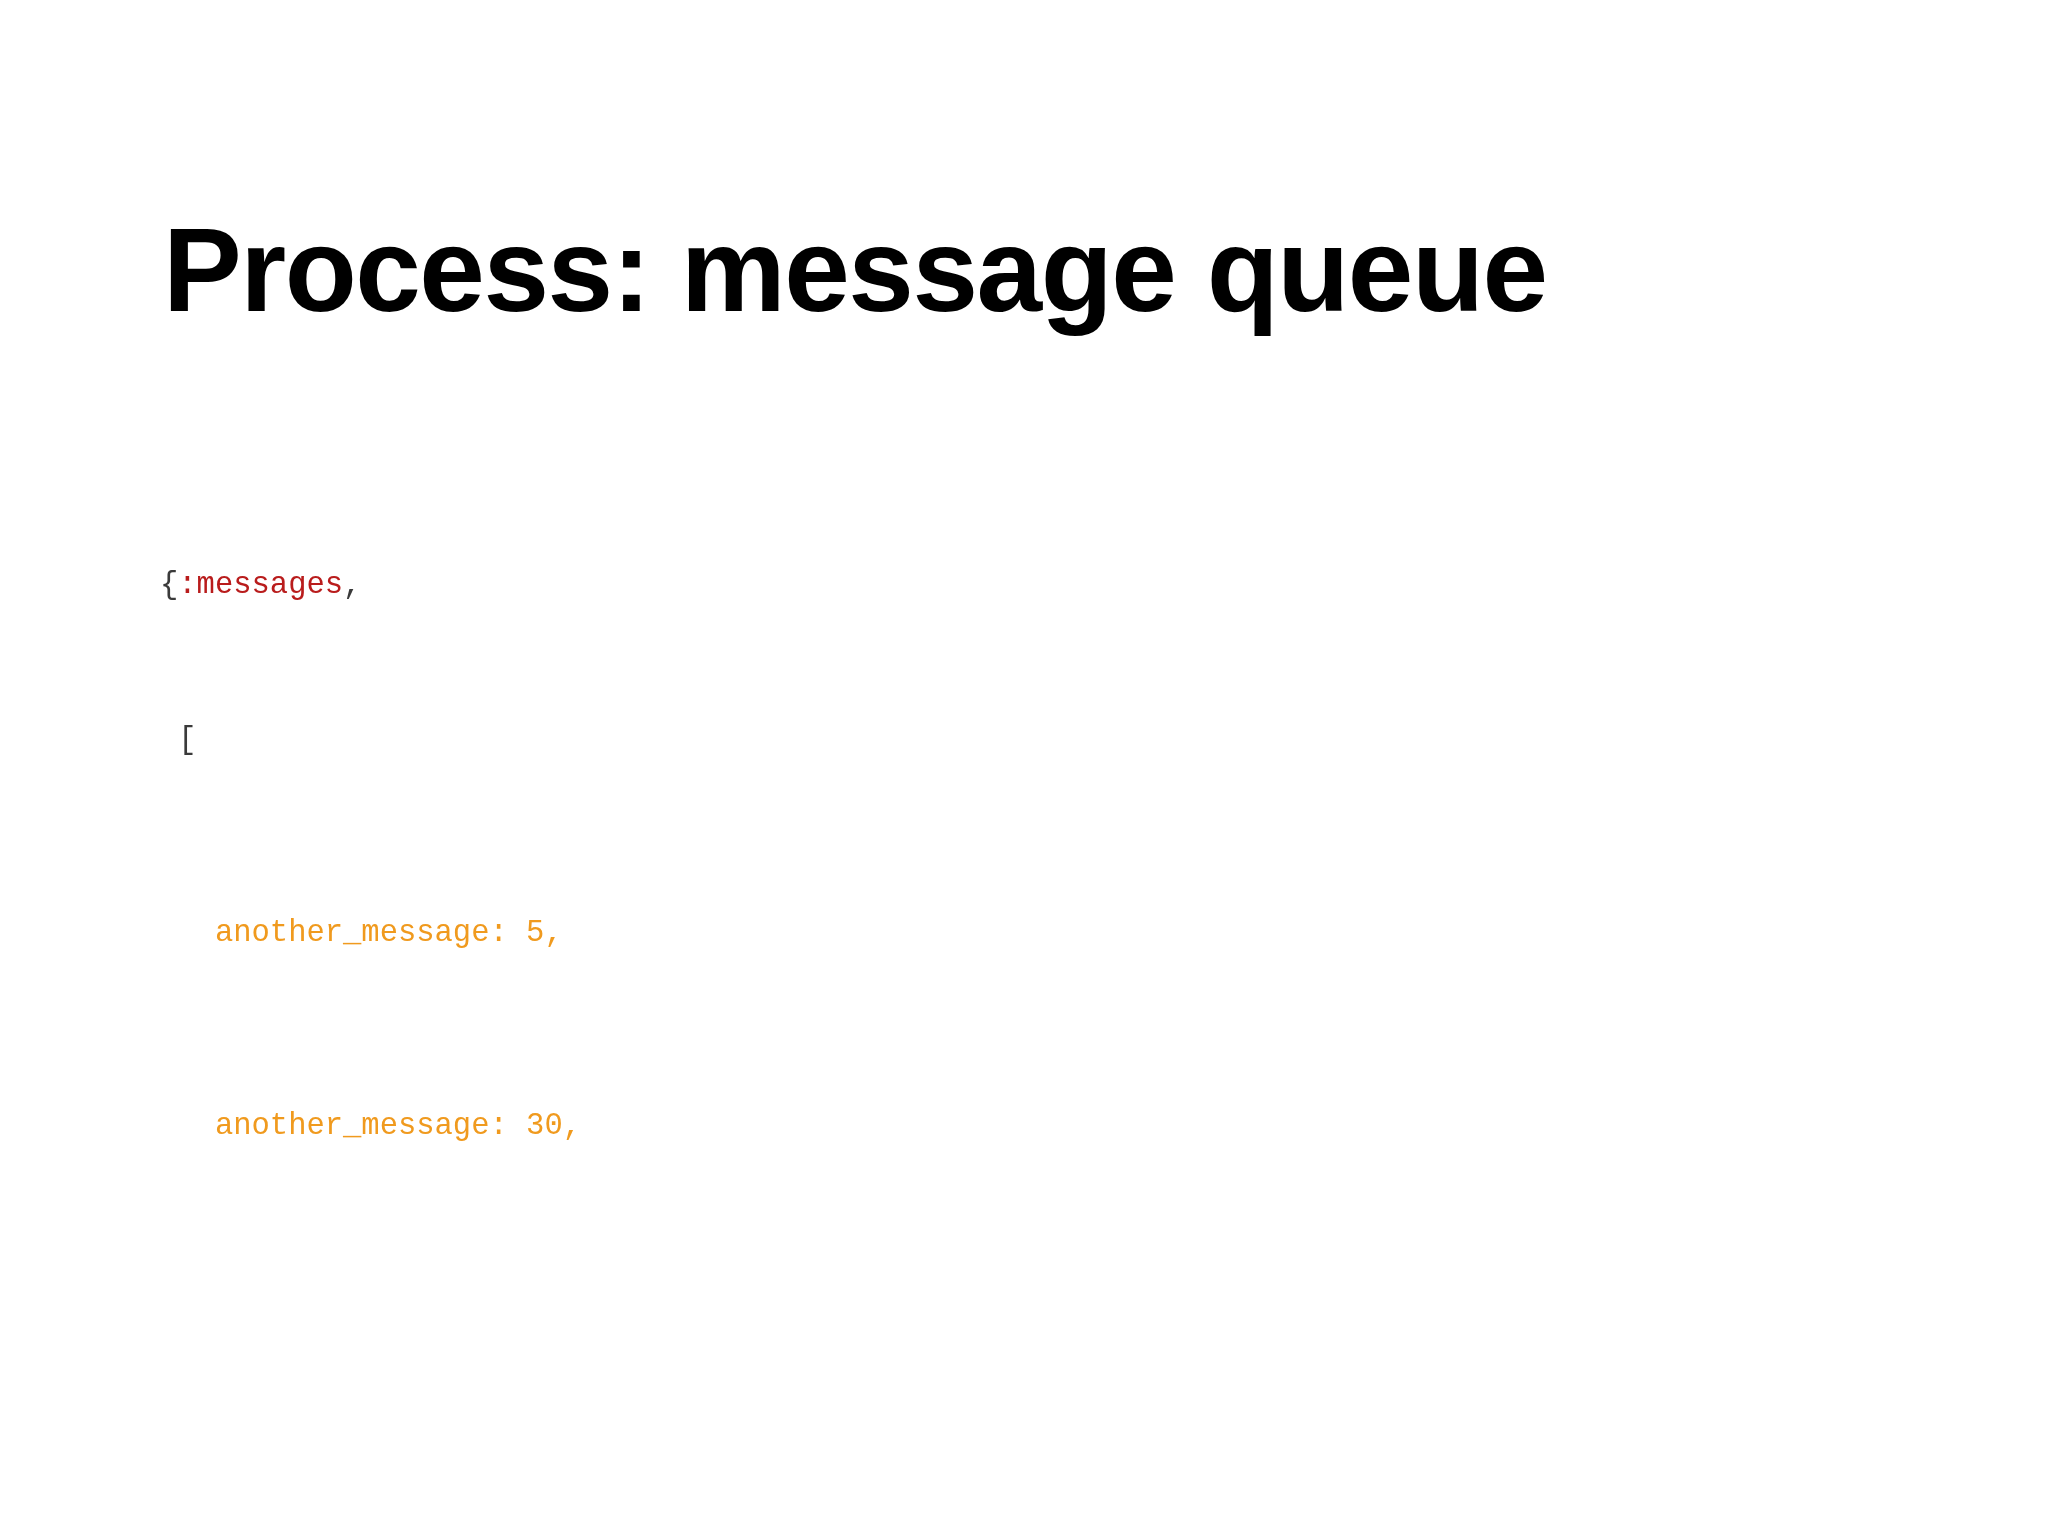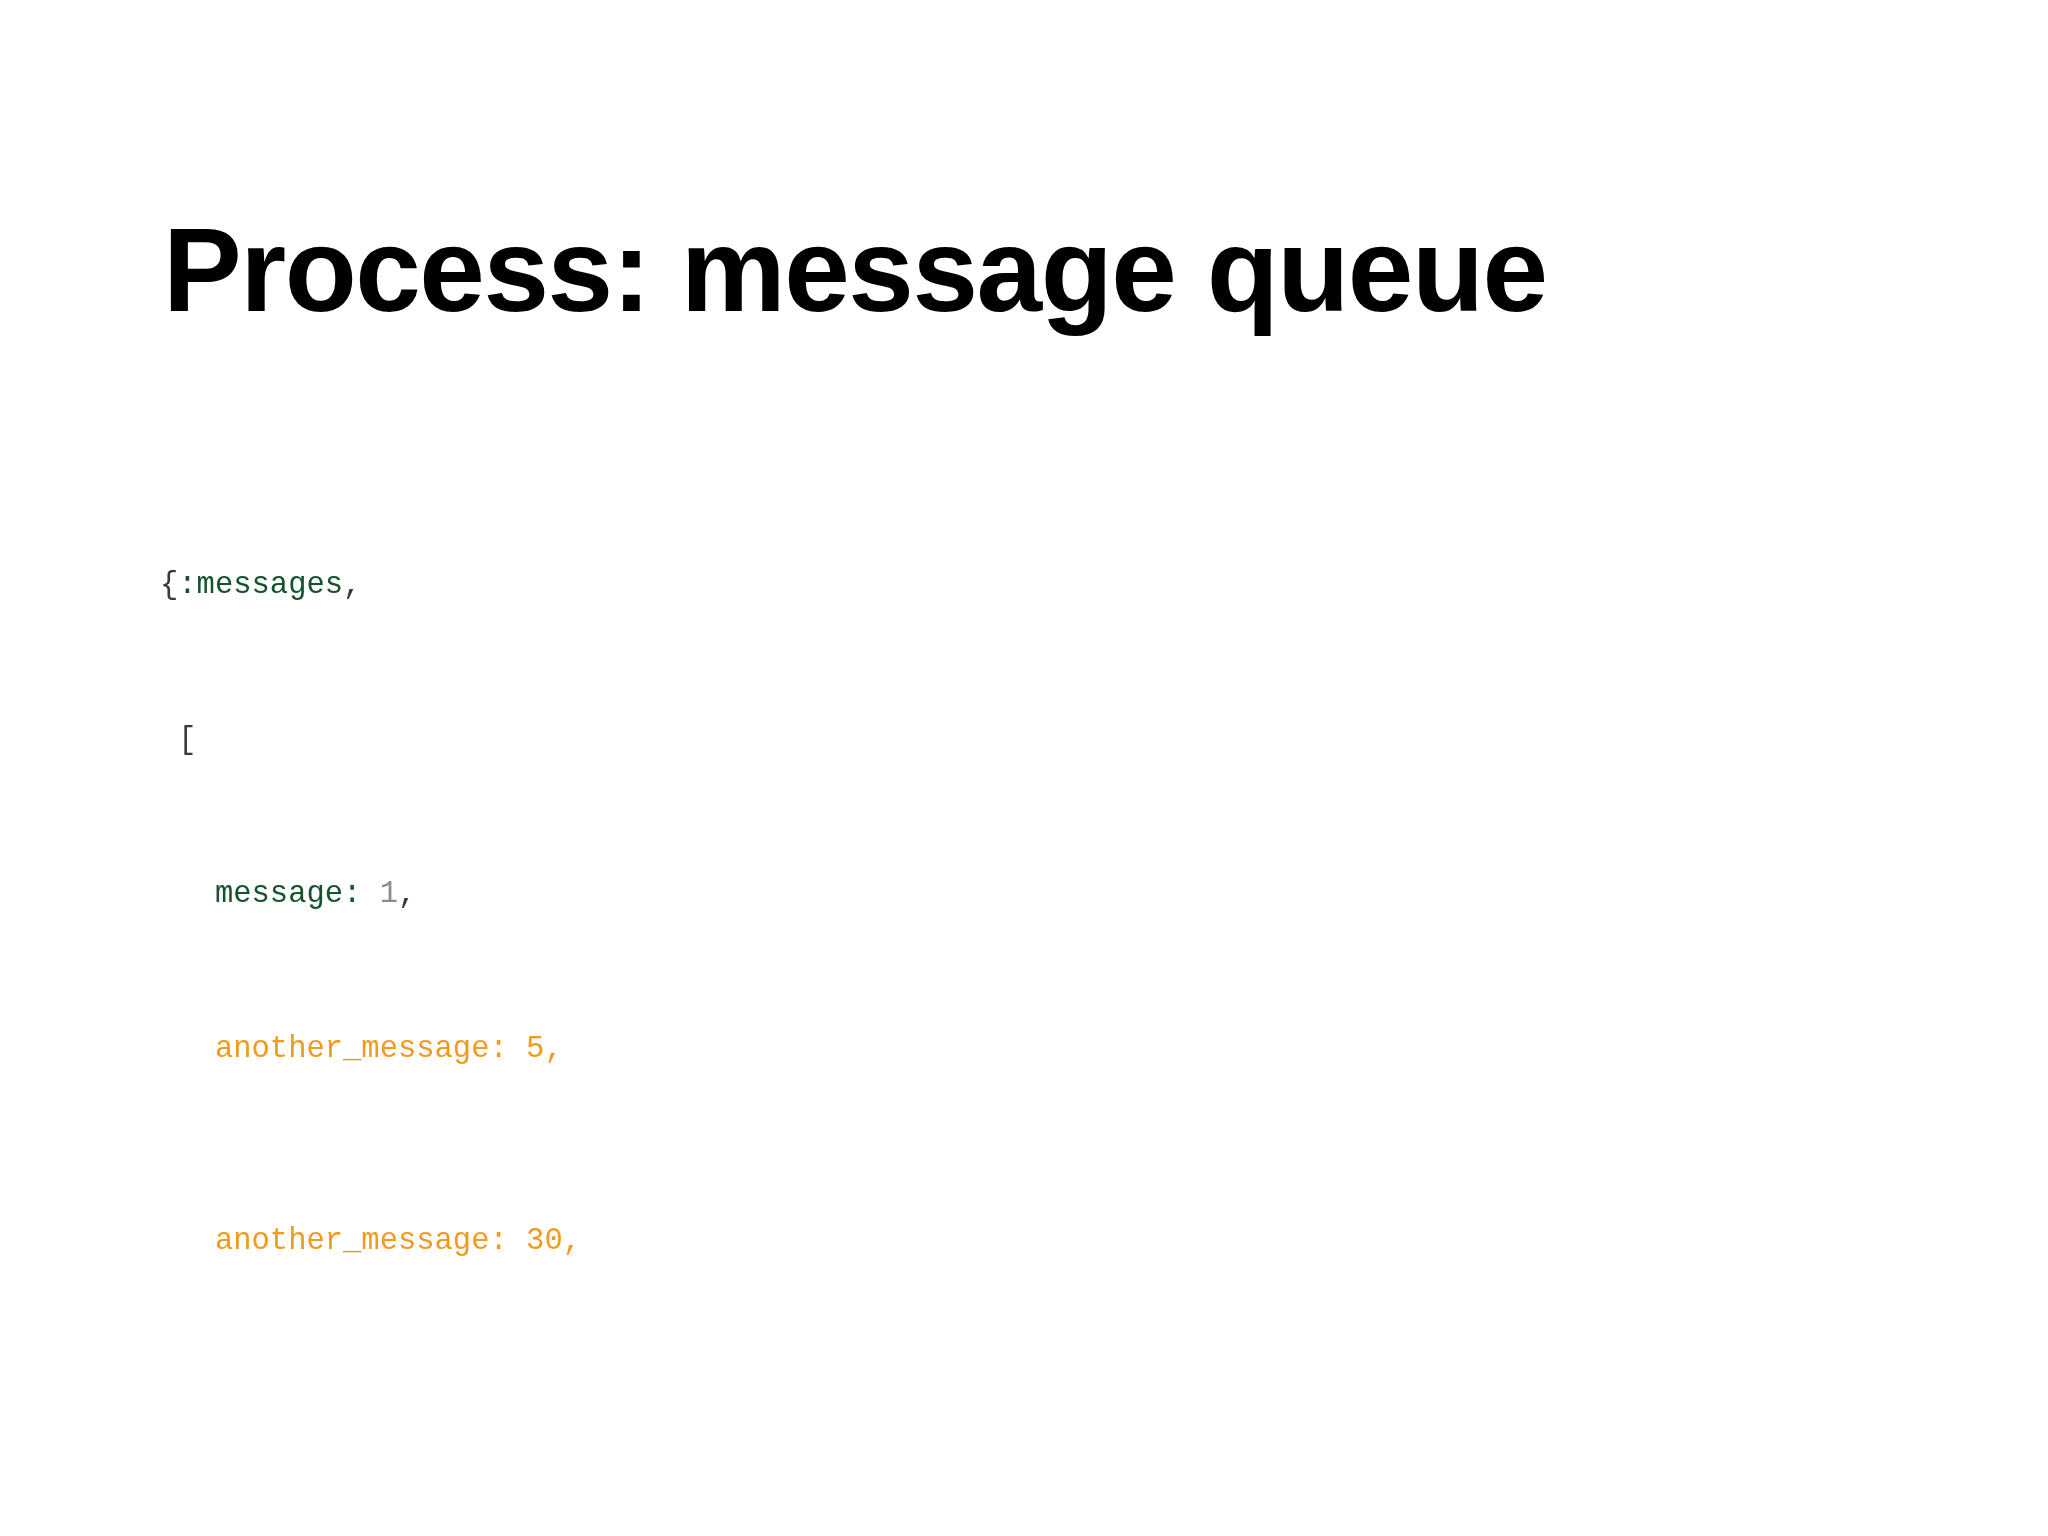--- a/index.html
+++ b/index.html
@@ -49,39 +49,38 @@
     letter-spacing: 0px;
   }
 
   .code-line {
     white-space: pre;
     min-height: 38.6px;
   }
 
   
   .t-punct   { color: #3a3a3a; }
-  .t-atom    { color: #14532d; }
+  .t-atom    { color: #b91c1c; }
   .t-atom-hi { color: #f09a1e; }
   .t-num     { color: #8c8c8c; }
 </style>
 </head>
 <body>
 
 <div class="slide" style="background: rgb(255, 255, 255);">
 
   <h1 class="slide-title">Process: message queue</h1>
 
   <div class="code-block">
 
     
     <div class="code-line"><span class="t-punct">{</span><span class="t-atom">:messages</span><span class="t-punct">,</span></div>
 
     <div class="code-line"><span class="t-punct"> [</span></div>
 
-    <div class="code-line"><span class="t-punct">   </span><span class="t-atom">message:</span><span class="t-num"> 1</span><span class="t-punct">,</span></div>
 
     <div class="code-line"><span class="t-punct">   </span><span class="t-atom-hi">another_message:</span><span class="t-atom-hi"> 5</span><span class="t-atom-hi">,</span></div>
 
 
     <div class="code-line"><span class="t-punct">   </span><span class="t-atom-hi">another_message:</span><span class="t-atom-hi"> 30</span><span class="t-atom-hi">,</span></div>
 
 
     
 
     

